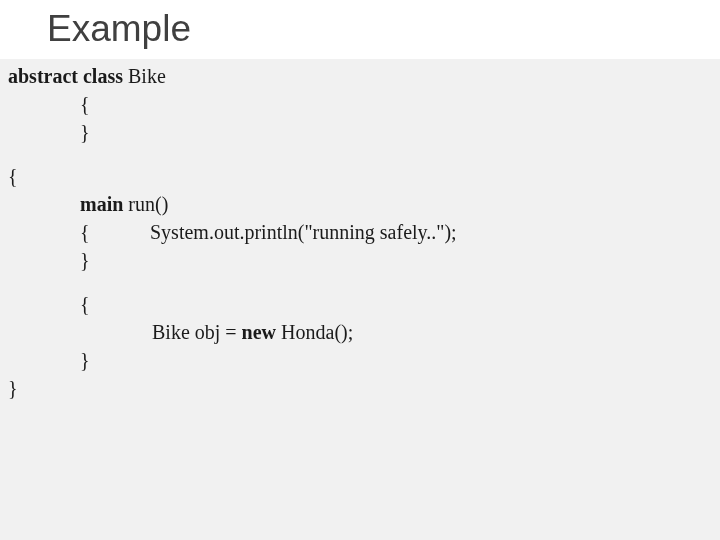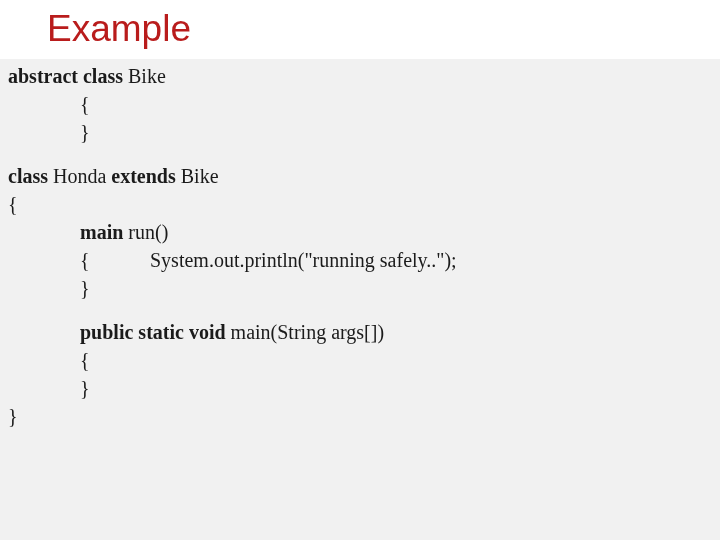--- a/index.html
+++ b/index.html
@@ -40,32 +40,31 @@
   .seg.fixedw { display: inline-block; }
   .edge-mark {
     position: absolute;
     left: 0; top: 97px;
     width: 2px; height: 25px;
   }
 </style>
 </head>
 <body>
 
-<div class="slide-title" style="color: #b91c1c;">Example</div>
+<div class="slide-title" style="color: #404040;">Example</div>
 
 <div class="edge-mark" style="background: rgb(154, 154, 154);"></div>
 
 <div class="code-block" style="background: rgb(241, 241, 241); color: rgb(27, 27, 27);">
     <div class="code-line" style="padding-left: 0px;"><span class="seg bold">abstract class </span><span class="seg">Bike</span></div>
     <div class="code-line" style="padding-left: 72px;"><span class="seg">{</span></div>
     <div class="code-line" style="padding-left: 72px;"><span class="seg">}</span></div>
     <div class="code-line blank"></div>
-    <div class="code-line" style="padding-left: 0px;"><span class="seg bold">class </span><span class="seg">Honda </span><span class="seg bold">extends </span><span class="seg">Bike</span></div>
     <div class="code-line" style="padding-left: 0px;"><span class="seg">{</span></div>
     <div class="code-line" style="padding-left: 72px;"><span class="seg bold">main </span><span class="seg">run()</span></div>
     <div class="code-line" style="padding-left: 72px;"><span class="seg fixedw" style="width: 70px;">{</span><span class="seg">System.out.println("running safely..");</span></div>
     <div class="code-line" style="padding-left: 72px;"><span class="seg">}</span></div>
     <div class="code-line blank"></div>
-    <div class="code-line" style="padding-left: 72px;"><span class="seg bold">public static void </span><span class="seg">main(String args[])</span></div>
     <div class="code-line" style="padding-left: 72px;"><span class="seg">{</span></div>
+    <div class="code-line" style="padding-left: 144px;"><span class="seg">Bike obj = </span><span class="seg bold">new </span><span class="seg">Honda();</span></div>
     <div class="code-line" style="padding-left: 72px;"><span class="seg">}</span></div>
     <div class="code-line" style="padding-left: 0px;"><span class="seg">}</span></div>
   </div>
 
 </body></html>

